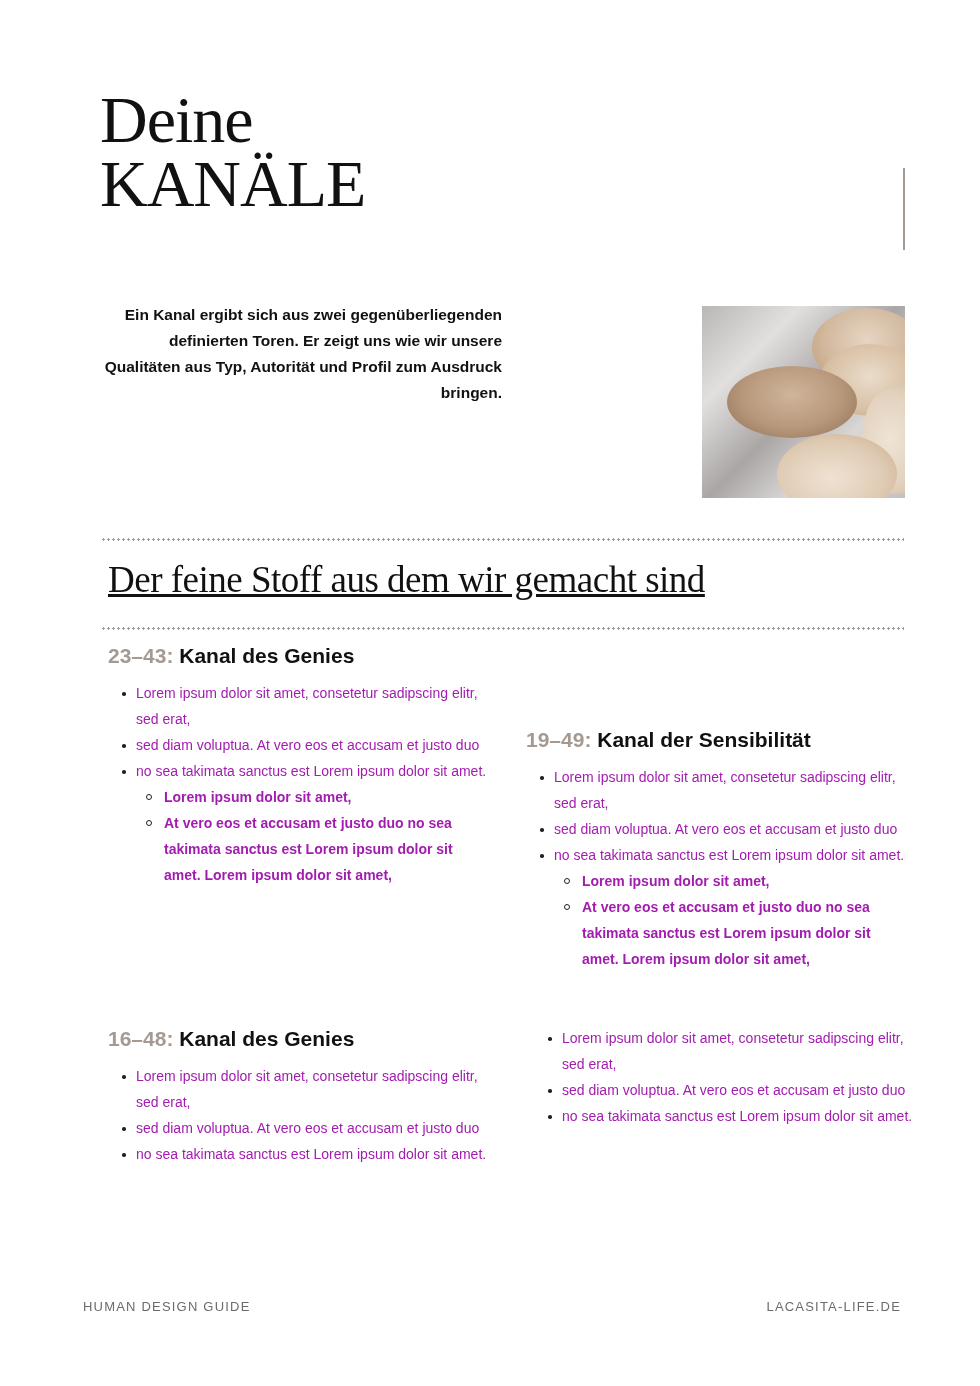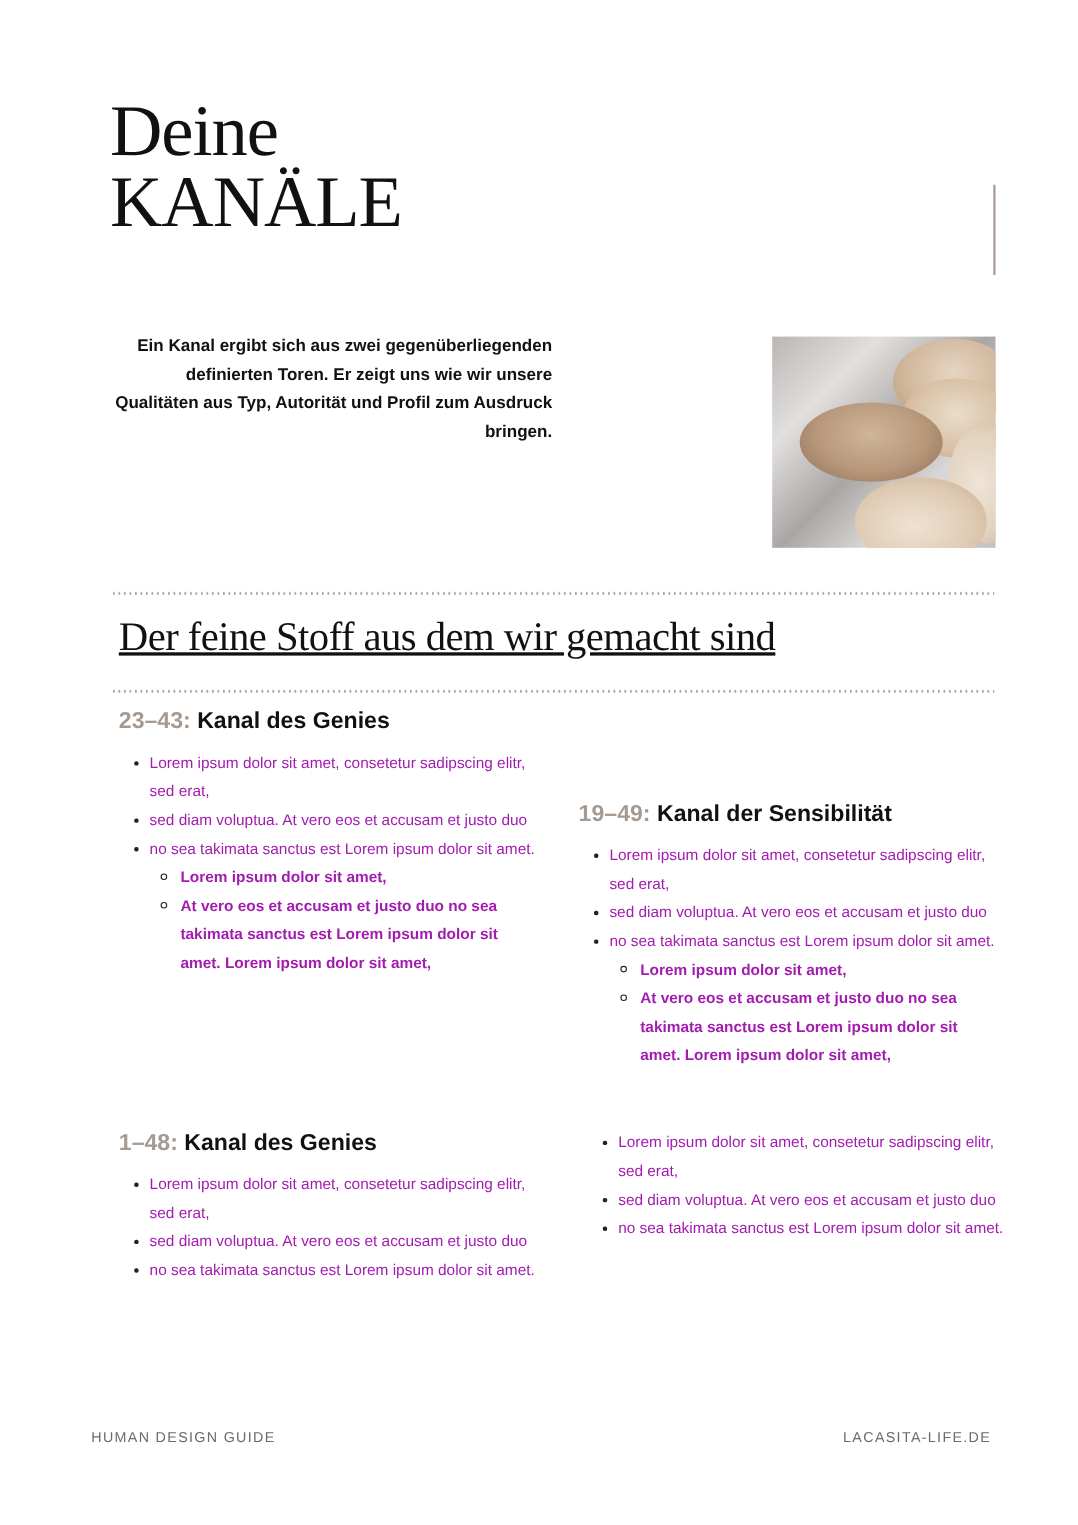--- a/index.html
+++ b/index.html
@@ -71,21 +71,21 @@
     <li><span>no sea takimata sanctus est Lorem ipsum dolor sit amet.</span>
       <ul>
         <li>Lorem ipsum dolor sit amet,</li>
         <li>At vero eos et accusam et justo duo no sea takimata sanctus est Lorem ipsum dolor sit amet. Lorem ipsum dolor sit amet,</li>
       </ul>
     </li>
   </ul>
 </div>
 
 <div class="channel" style="left:108px;top:1025px;">
-  <h3><span class="num">1–48:</span> <span>Kanal des Genies</span></h3>
+  <h3><span class="num">16–48:</span> <span>Kanal des Genies</span></h3>
   <ul>
     <li>Lorem ipsum dolor sit amet, consetetur sadipscing elitr, sed erat,</li>
     <li>sed diam voluptua. At vero eos et accusam et justo duo</li>
     <li>no sea takimata sanctus est Lorem ipsum dolor sit amet.</li>
   </ul>
 </div>
 
 <div class="channel" style="left:534px;top:1025px;">
   <ul>
     <li>Lorem ipsum dolor sit amet, consetetur sadipscing elitr, sed erat,</li>

